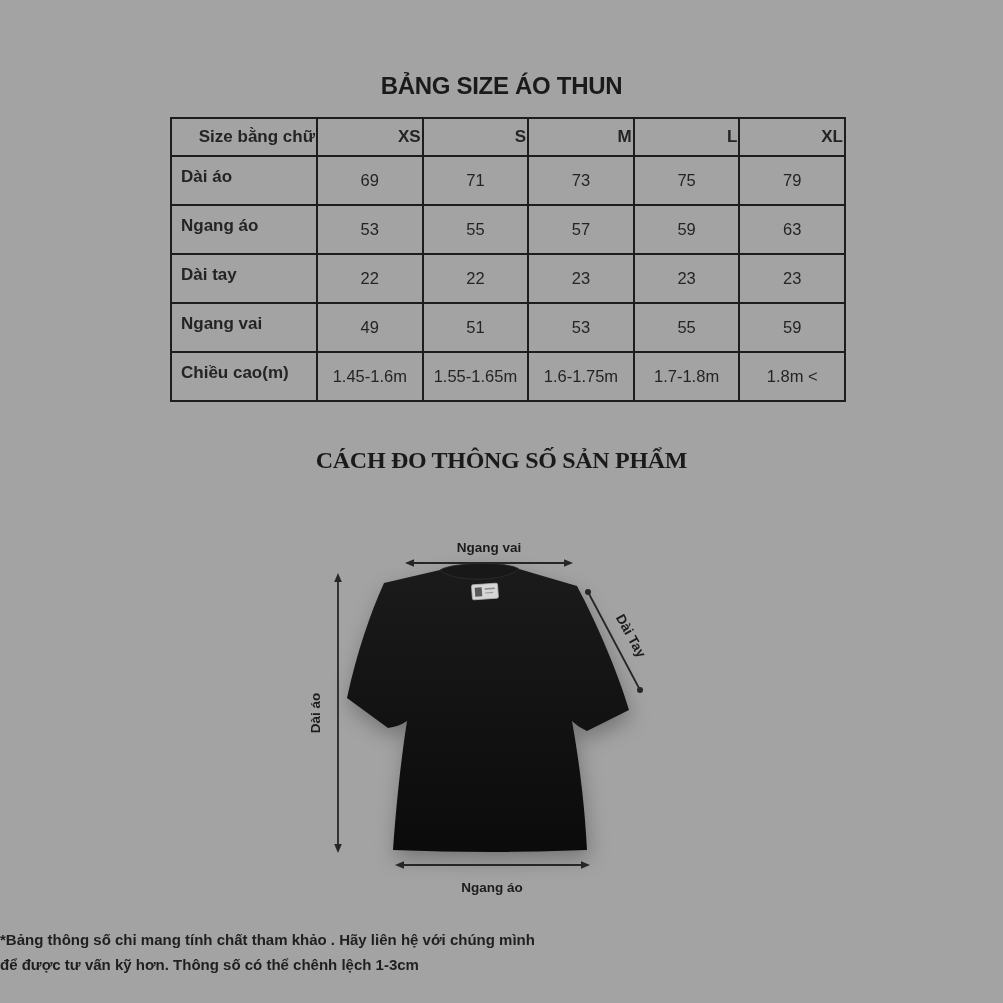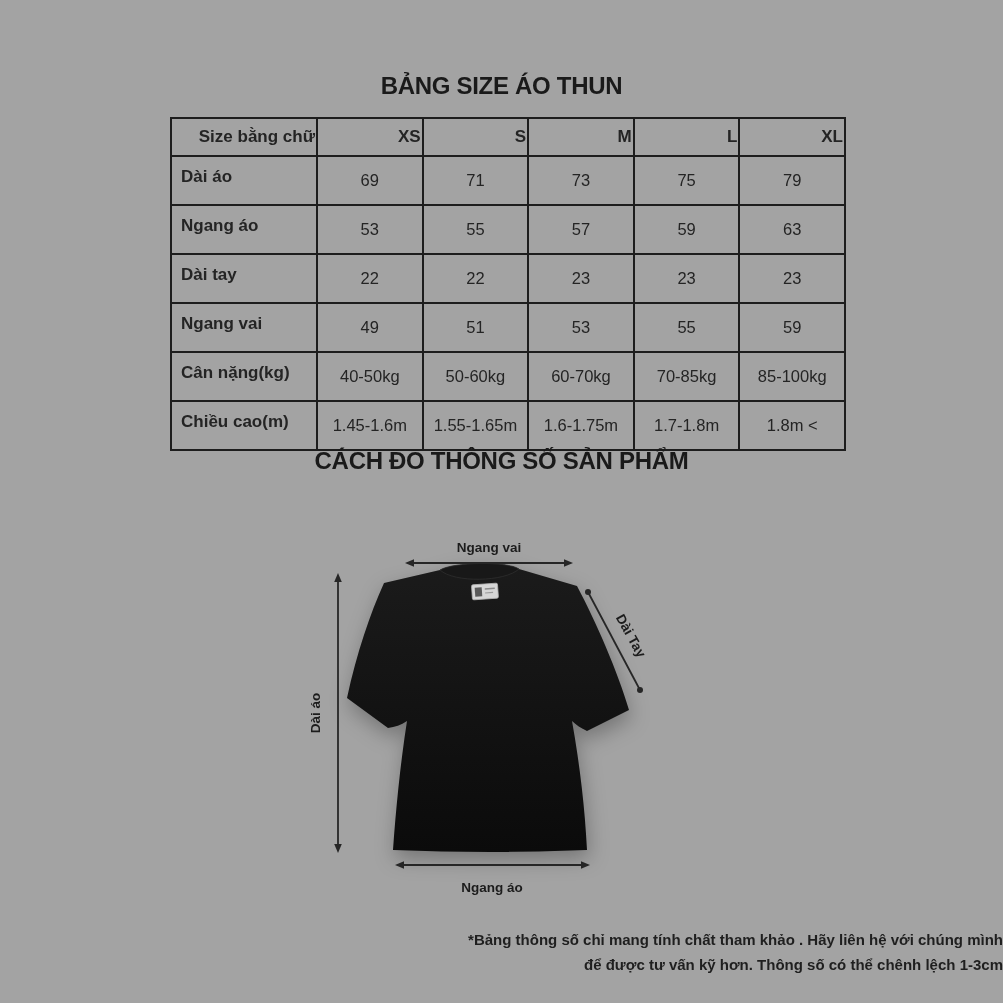--- a/index.html
+++ b/index.html
@@ -12,21 +12,21 @@
     overflow:hidden;
   }
   .main-title{
     position:absolute;top:72px;left:0;width:100%;
     text-align:center;font-size:24px;font-weight:700;
     letter-spacing:-0.3px;color:#1a1a1a;margin:0;
   }
   .section-title{
     position:absolute;top:447px;left:0;width:100%;
     text-align:center;font-size:24px;font-weight:700;
-    letter-spacing:-0.3px;color:#1a1a1a;margin:0;
+    letter-spacing:-0.3px;color:#1a1a1a;margin:0;font-family:Liberation Serif, serif;
   }
   table.size-table{
     position:absolute;left:170px;top:117px;
     width:676px;border-collapse:collapse;
     table-layout:fixed;
   }
   table.size-table col.c0{width:146px;}
   table.size-table th,table.size-table td{
     border:2px solid #1d1d1d;
     font-size:17px;color:#242424;
@@ -42,21 +42,21 @@
     padding-top:1px;vertical-align:middle;font-size:16.5px;
   }
   .diagram{position:absolute;left:280px;top:520px;width:450px;height:400px;}
   .diagram svg{display:block;width:450px;height:400px;}
   .diagram text{
     font-family:"Liberation Sans","DejaVu Sans",sans-serif;
     font-size:13.5px;font-weight:700;fill:#1c1c1c;
   }
   .footnote{
     position:absolute;top:927px;left:0;width:100%;
-    text-align:right;font-size:15px;font-weight:700;
+    text-align:left;font-size:15px;font-weight:700;
     color:#1f1f1f;line-height:25px;margin:0;
   }
 </style>
 </head>
 <body>
 
 <div class="page">
 
   <h1 class="main-title">BẢNG SIZE ÁO THUN</h1>
 
@@ -104,28 +104,20 @@
         <td>23</td>
         <td>23</td>
       </tr>
       <tr>
         <th>Ngang vai</th>
         <td>49</td>
         <td>51</td>
         <td>53</td>
         <td>55</td>
         <td>59</td>
-      </tr>
-      <tr>
-        <th>Cân nặng(kg)</th>
-        <td>40-50kg</td>
-        <td>50-60kg</td>
-        <td>60-70kg</td>
-        <td>70-85kg</td>
-        <td>85-100kg</td>
       </tr>
       <tr>
         <th>Chiều cao(m)</th>
         <td>1.45-1.6m</td>
         <td>1.55-1.65m</td>
         <td>1.6-1.75m</td>
         <td>1.7-1.8m</td>
         <td>1.8m &lt;</td>
       </tr>
     </tbody>

